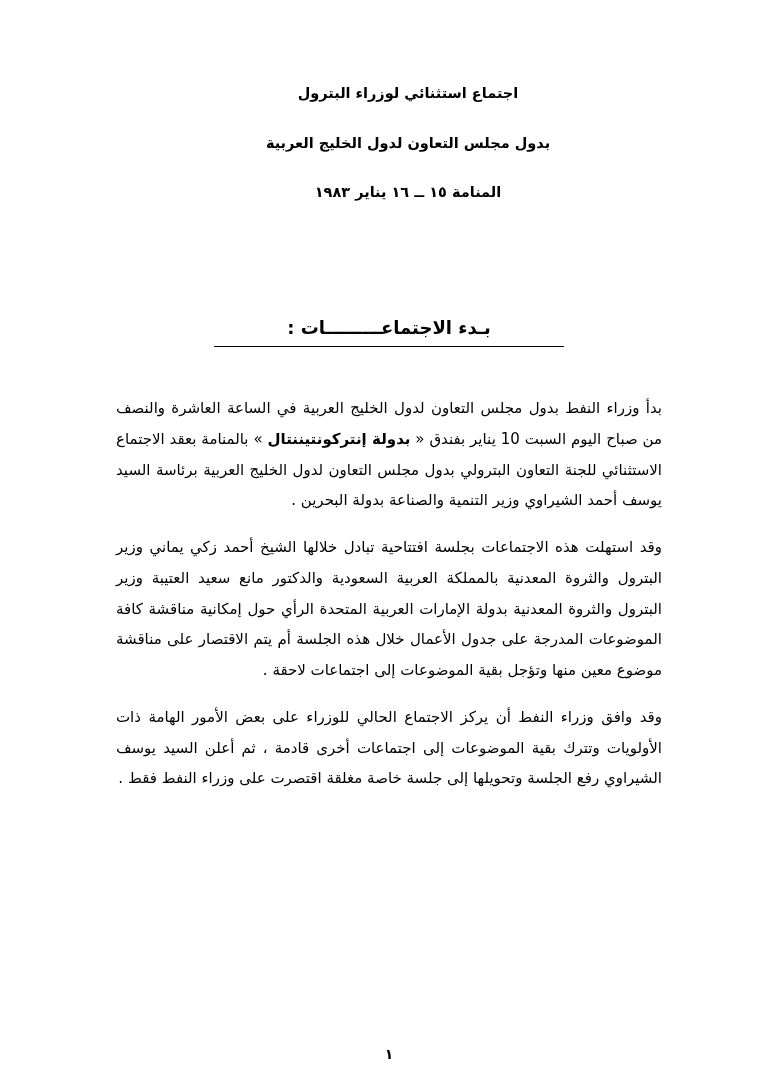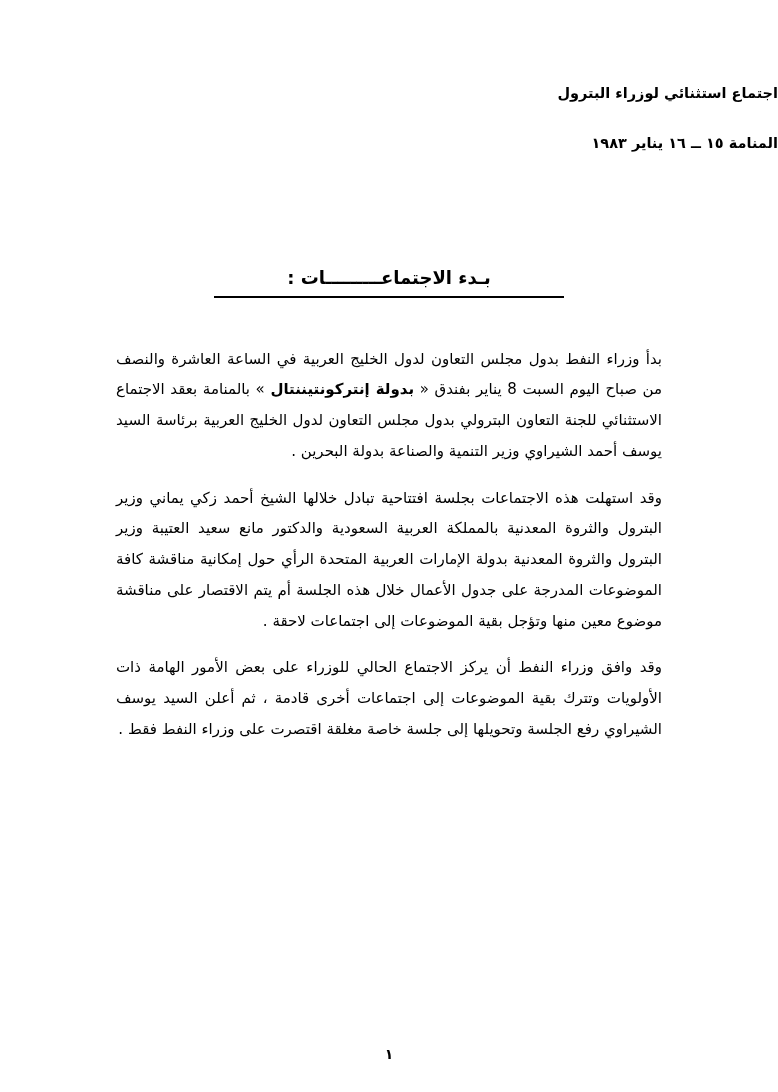--- a/index.html
+++ b/index.html
@@ -16,21 +16,21 @@
     overflow: hidden;
   }
   .page {
     position: absolute;
     inset: 0;
     padding: 0;
   }
   
   .header {
     margin-top: 84px;
-    text-align: right;
+    text-align: center;
     direction: rtl;
     padding-left: 38px;
   }
   .header .line {
     font-size: 14.5px;
     font-weight: bold;
     line-height: 1.35;
     letter-spacing: 0px;
     margin-bottom: 26px;
   }
@@ -95,33 +95,34 @@
     font-weight: bold;
   }
 </style>
 </head>
 <body>
 
 <div class="page">
 
   <div class="header">
     <div class="line l1">اجتماع استثنائي لوزراء البترول</div>
+    <div class="line l2">بدول مجلس التعاون لدول الخليج العربية</div>
     <div class="line l3">المنامة ١٥ ــ ١٦ يناير ١٩٨٣</div>
   </div>
 
   <div class="section-title-wrap">
     <div class="section-title-inner">
       <span class="section-title">بـدء الاجتماعـــــــــات :</span>
       <div class="rule"></div>
     </div>
   </div>
 
   <div class="body">
 
-    <p class="para"><span>بدأ وزراء النفط بدول مجلس التعاون لدول الخليج العربية في الساعة العاشرة والنصف من صباح اليوم السبت 8 يناير بفندق « </span><b>بدولة إنتركونتيننتال</b><span> » بالمنامة بعقد الاجتماع الاستثنائي للجنة التعاون البترولي بدول مجلس التعاون لدول الخليج العربية برئاسة السيد يوسف أحمد الشيراوي وزير التنمية والصناعة بدولة البحرين .</span></p>
+    <p class="para"><span>بدأ وزراء النفط بدول مجلس التعاون لدول الخليج العربية في الساعة العاشرة والنصف من صباح اليوم السبت 10 يناير بفندق « </span><b>بدولة إنتركونتيننتال</b><span> » بالمنامة بعقد الاجتماع الاستثنائي للجنة التعاون البترولي بدول مجلس التعاون لدول الخليج العربية برئاسة السيد يوسف أحمد الشيراوي وزير التنمية والصناعة بدولة البحرين .</span></p>
 
     <p class="para">وقد استهلت هذه الاجتماعات بجلسة افتتاحية تبادل خلالها الشيخ أحمد زكي يماني وزير البترول والثروة المعدنية بالمملكة العربية السعودية والدكتور مانع سعيد العتيبة وزير البترول والثروة المعدنية بدولة الإمارات العربية المتحدة الرأي حول إمكانية مناقشة كافة الموضوعات المدرجة على جدول الأعمال خلال هذه الجلسة أم يتم الاقتصار على مناقشة موضوع معين منها وتؤجل بقية الموضوعات إلى اجتماعات لاحقة .</p>
 
     <p class="para">وقد وافق وزراء النفط أن يركز الاجتماع الحالي للوزراء على بعض الأمور الهامة ذات الأولويات وتترك بقية الموضوعات إلى اجتماعات أخرى قادمة ، ثم أعلن السيد يوسف الشيراوي رفع الجلسة وتحويلها إلى جلسة خاصة مغلقة اقتصرت على وزراء النفط فقط .</p>
 
   </div>
 
   <div class="page-number">١</div>
 
 </div>

